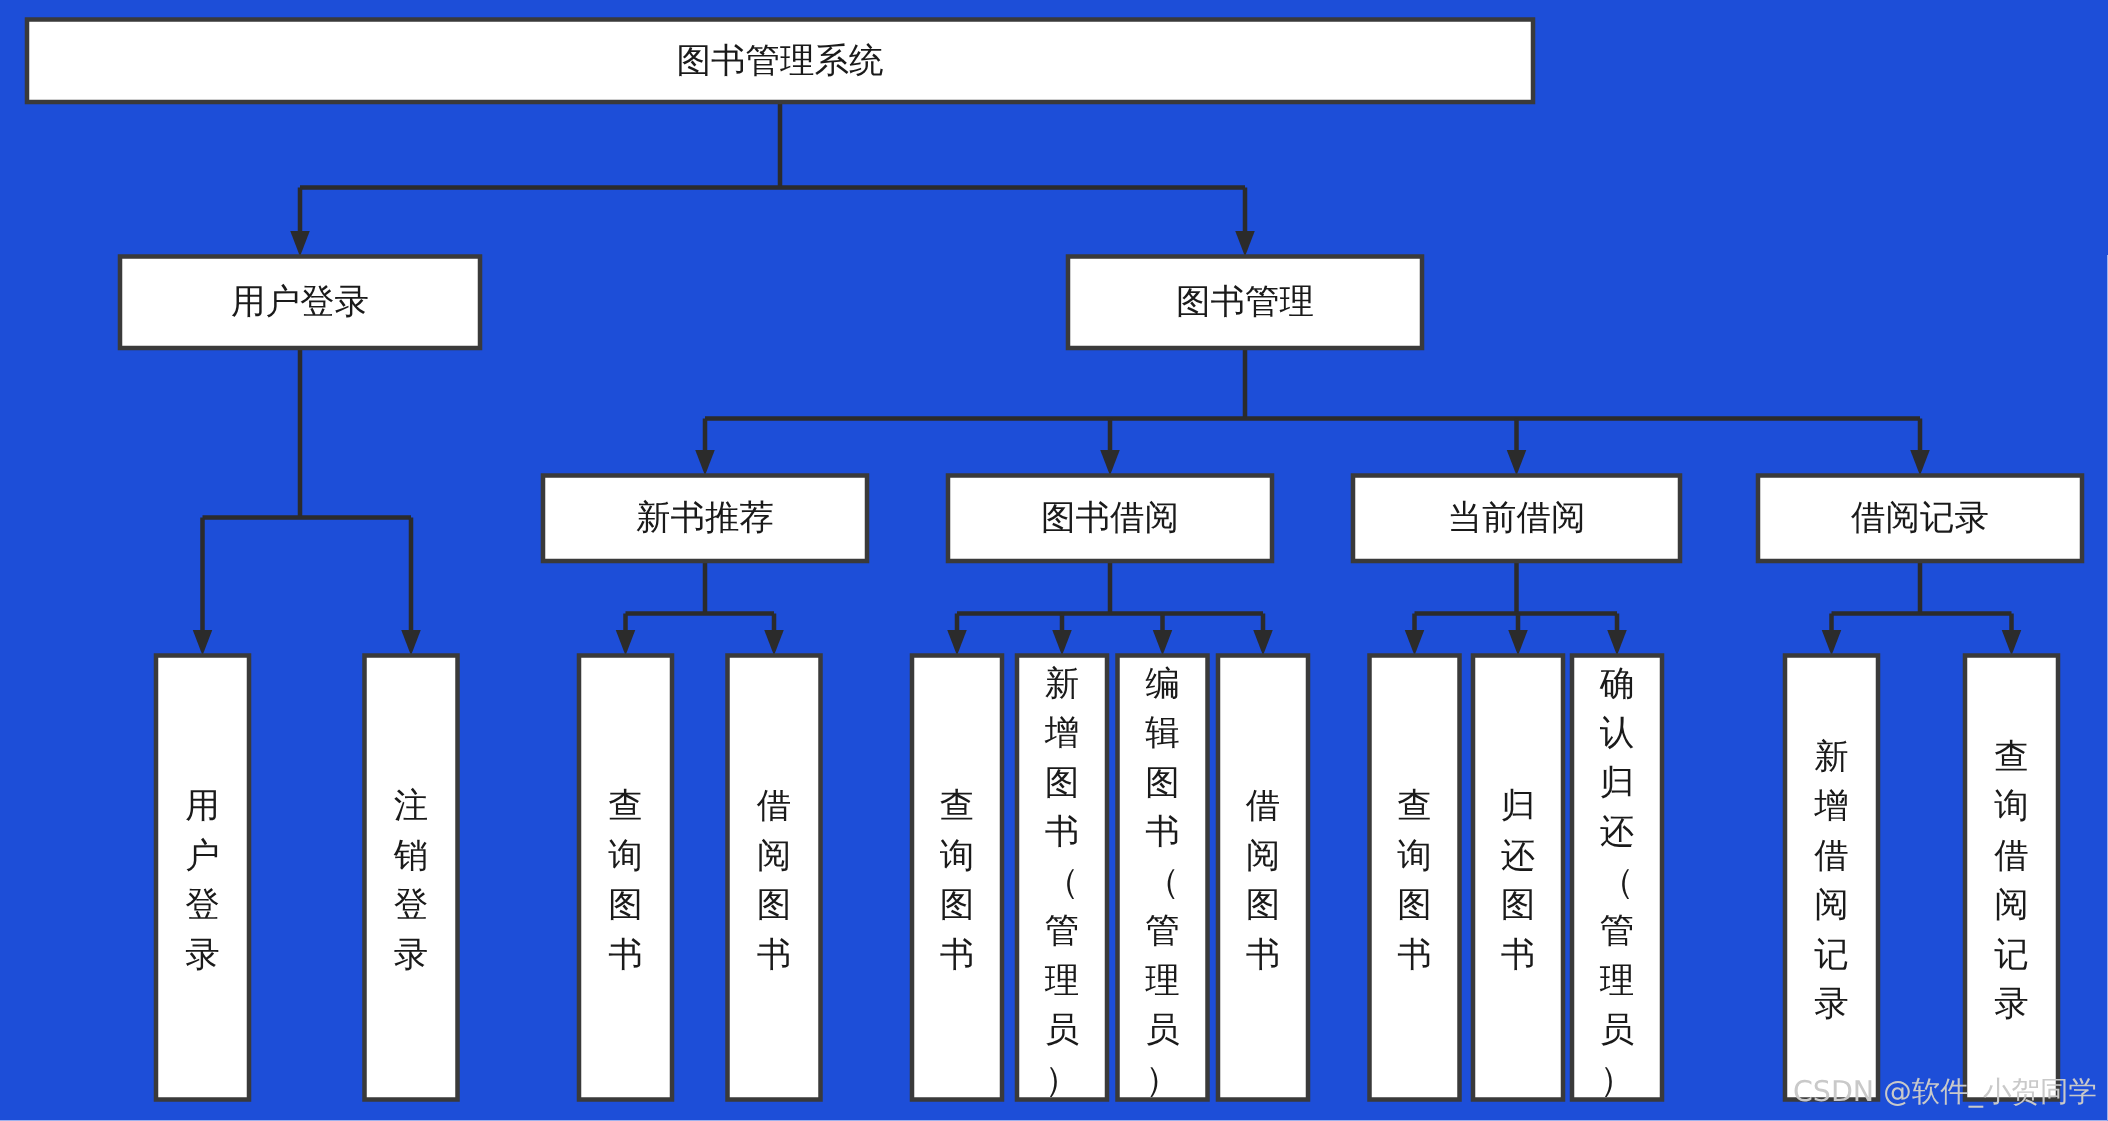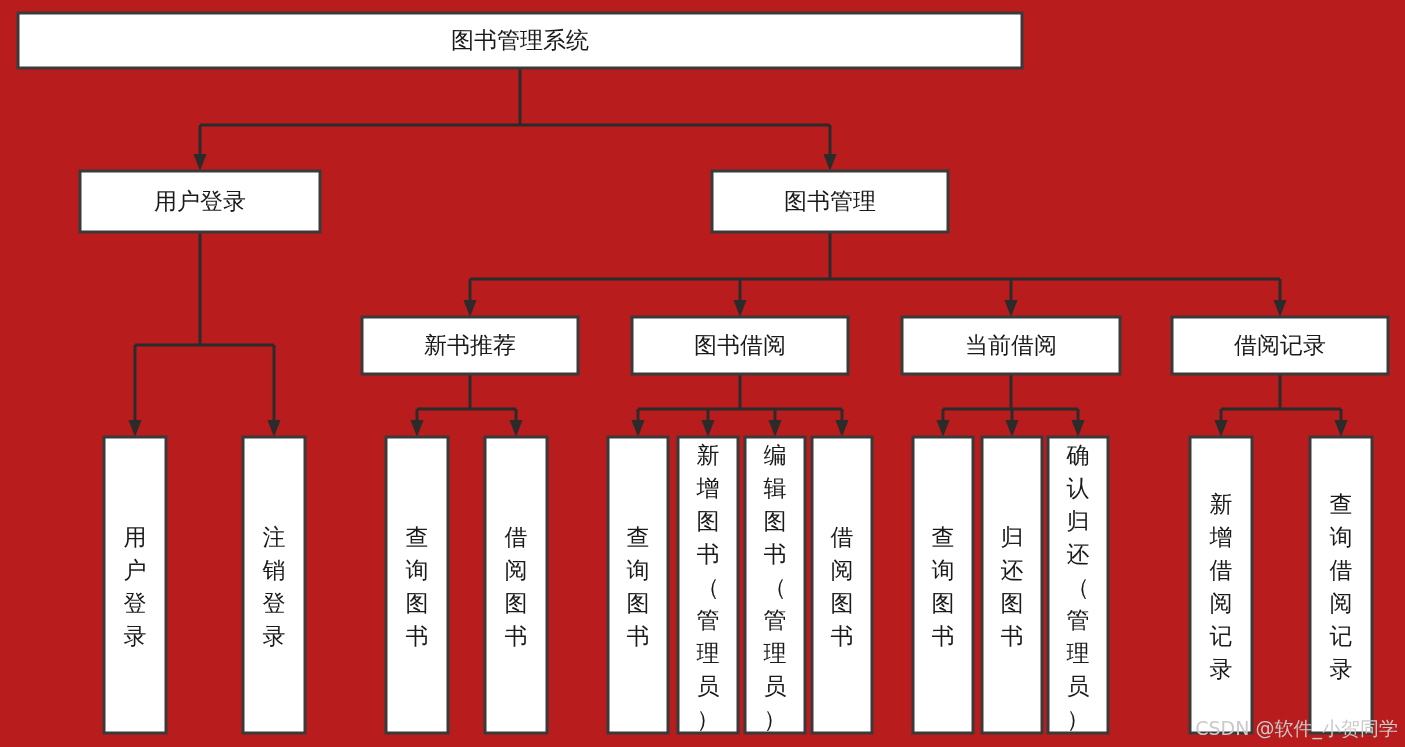--- a/index.html
+++ b/index.html
@@ -11,21 +11,21 @@
   body {
     width: 1405px;
     height: 747px;
     font-family: "DejaVu Sans", "Liberation Sans", sans-serif;
     overflow: hidden;
   }
   #diagram-root {
     position: relative;
     width: 1405px;
     height: 747px;
-    background: #b91c1c;
+    background: #1d4ed8;
   }
   svg.diagram-canvas {
     position: absolute;
     top: 0;
     left: 0;
     width: 1405px;
     height: 747px;
     display: block;
   }
   .node-box {

